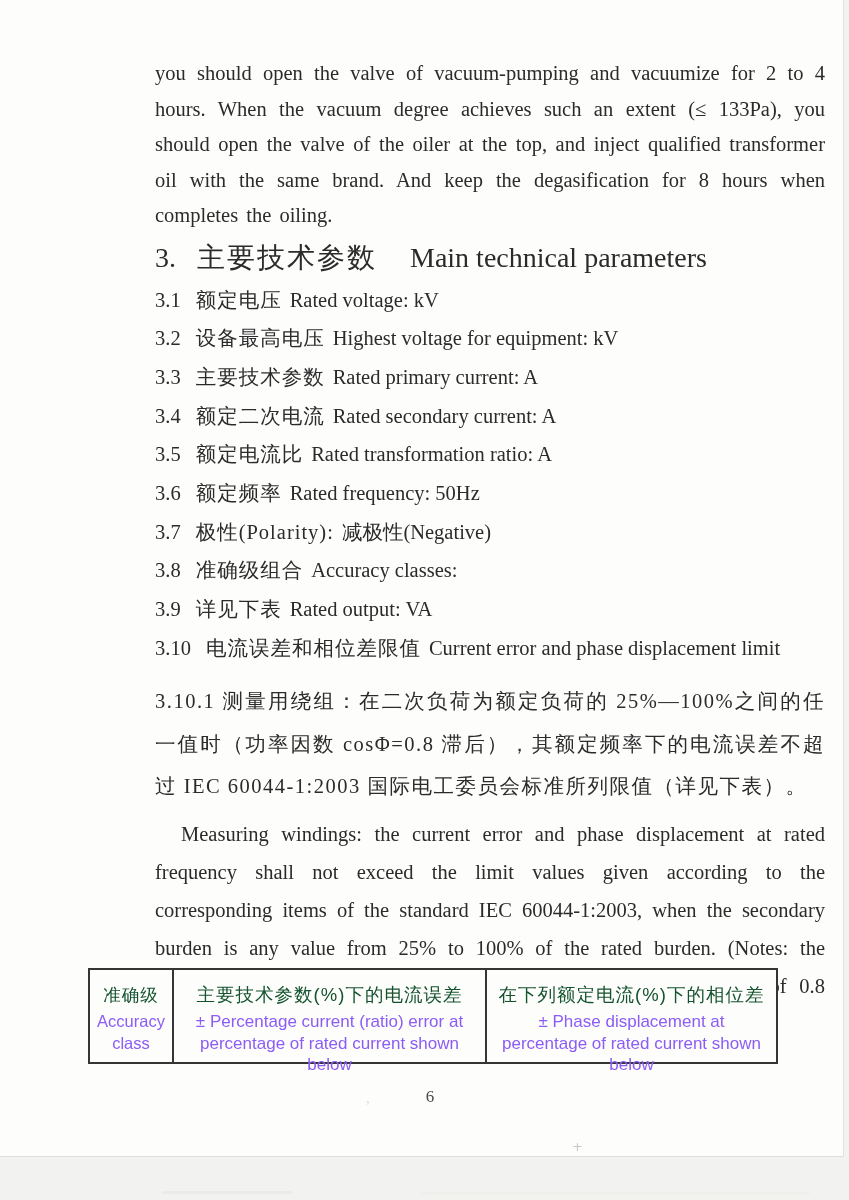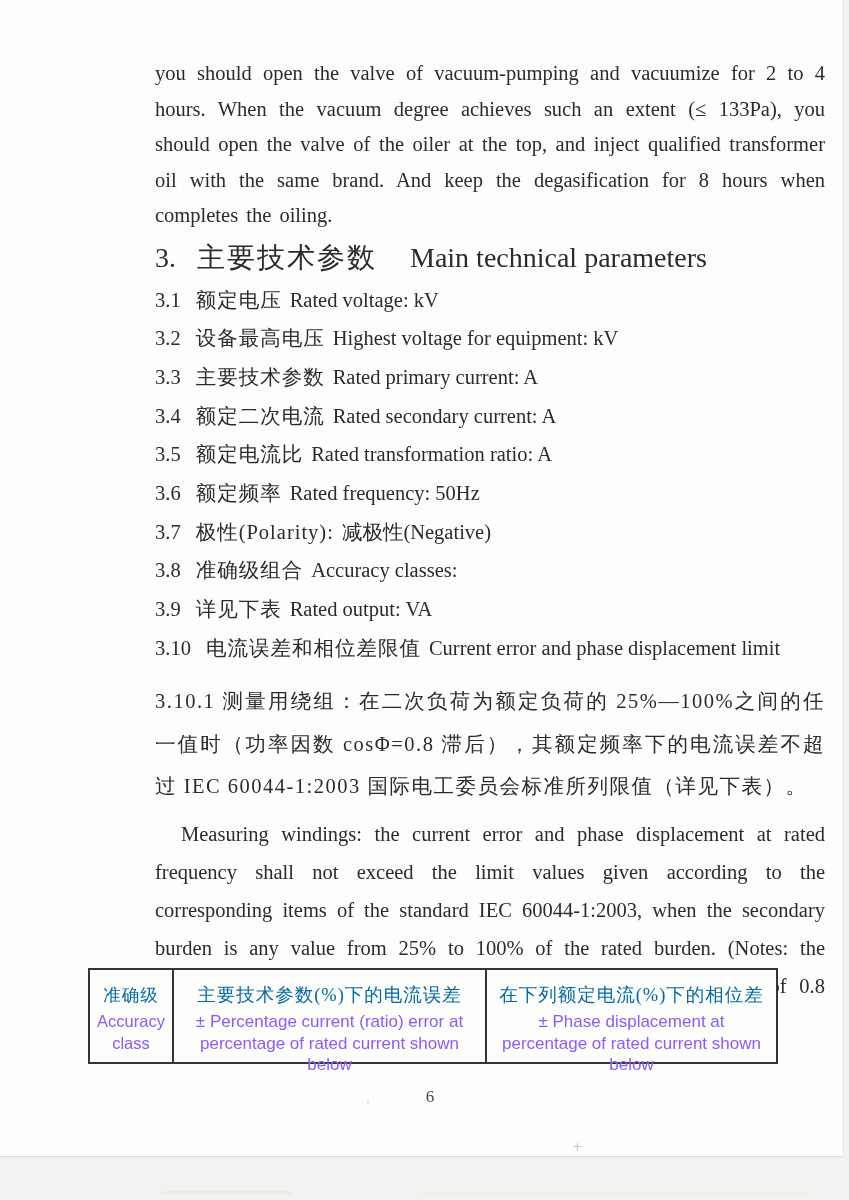--- a/index.html
+++ b/index.html
@@ -63,22 +63,22 @@
     display:flex; flex-direction:column;
     align-items:center; justify-content:flex-start;
     padding-top:12px;
     text-align:center;
   }
   .lt-c1 { width:82px; }
   .lt-c2 { width:313px; border-left:2px solid #353535; }
   .lt-c3 { flex:1;     border-left:2px solid #353535; }
   .lt-zh {
     font-size:18.5px; line-height:26px; letter-spacing:1px;
-    color:#0369a1;
-    font-family:Liberation Serif, serif;
+    color:#14532d;
+    font-family:Liberation Sans, sans-serif;
   }
   .lt-c1 .lt-zh { font-size:17.5px; }
   .lt-en {
     margin-top:3px;
     font-size:17px; line-height:21.5px;
     color:#8b5cf6;
     font-family:"Liberation Sans","DejaVu Sans",sans-serif;
     max-width:95%;
   }
   .lt-c1 .lt-en { font-size:16.5px; max-width:78px; }

